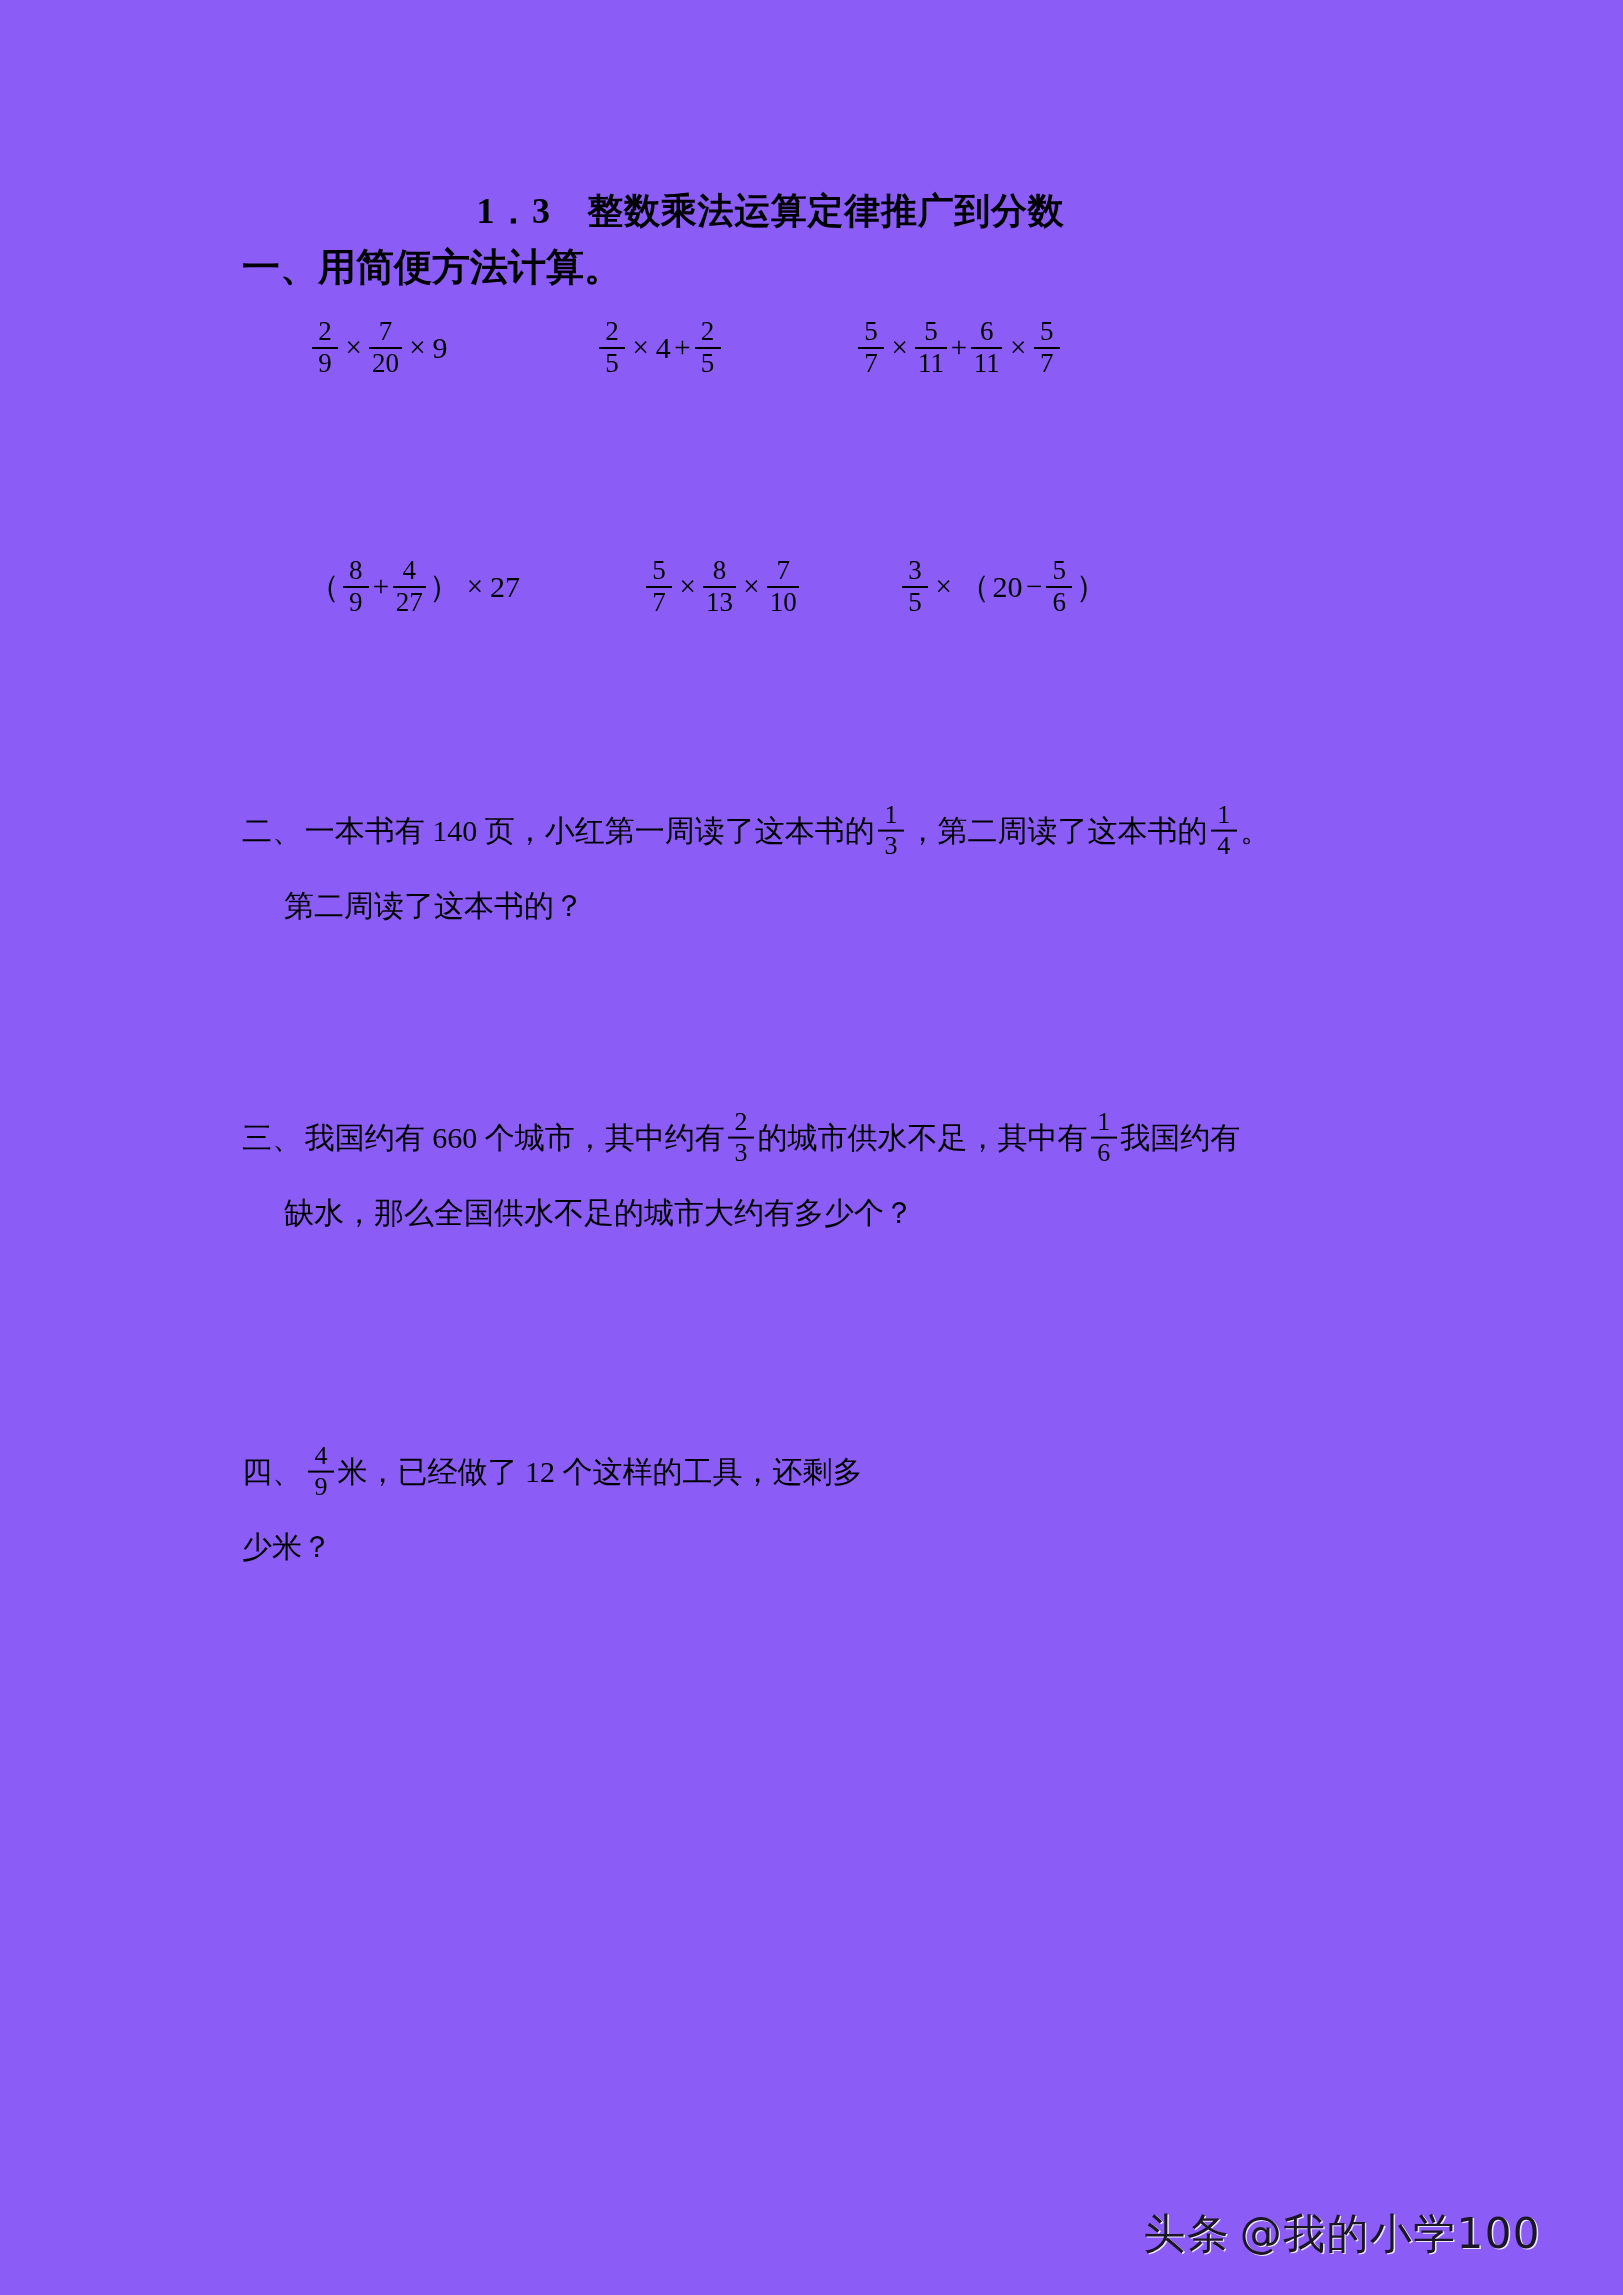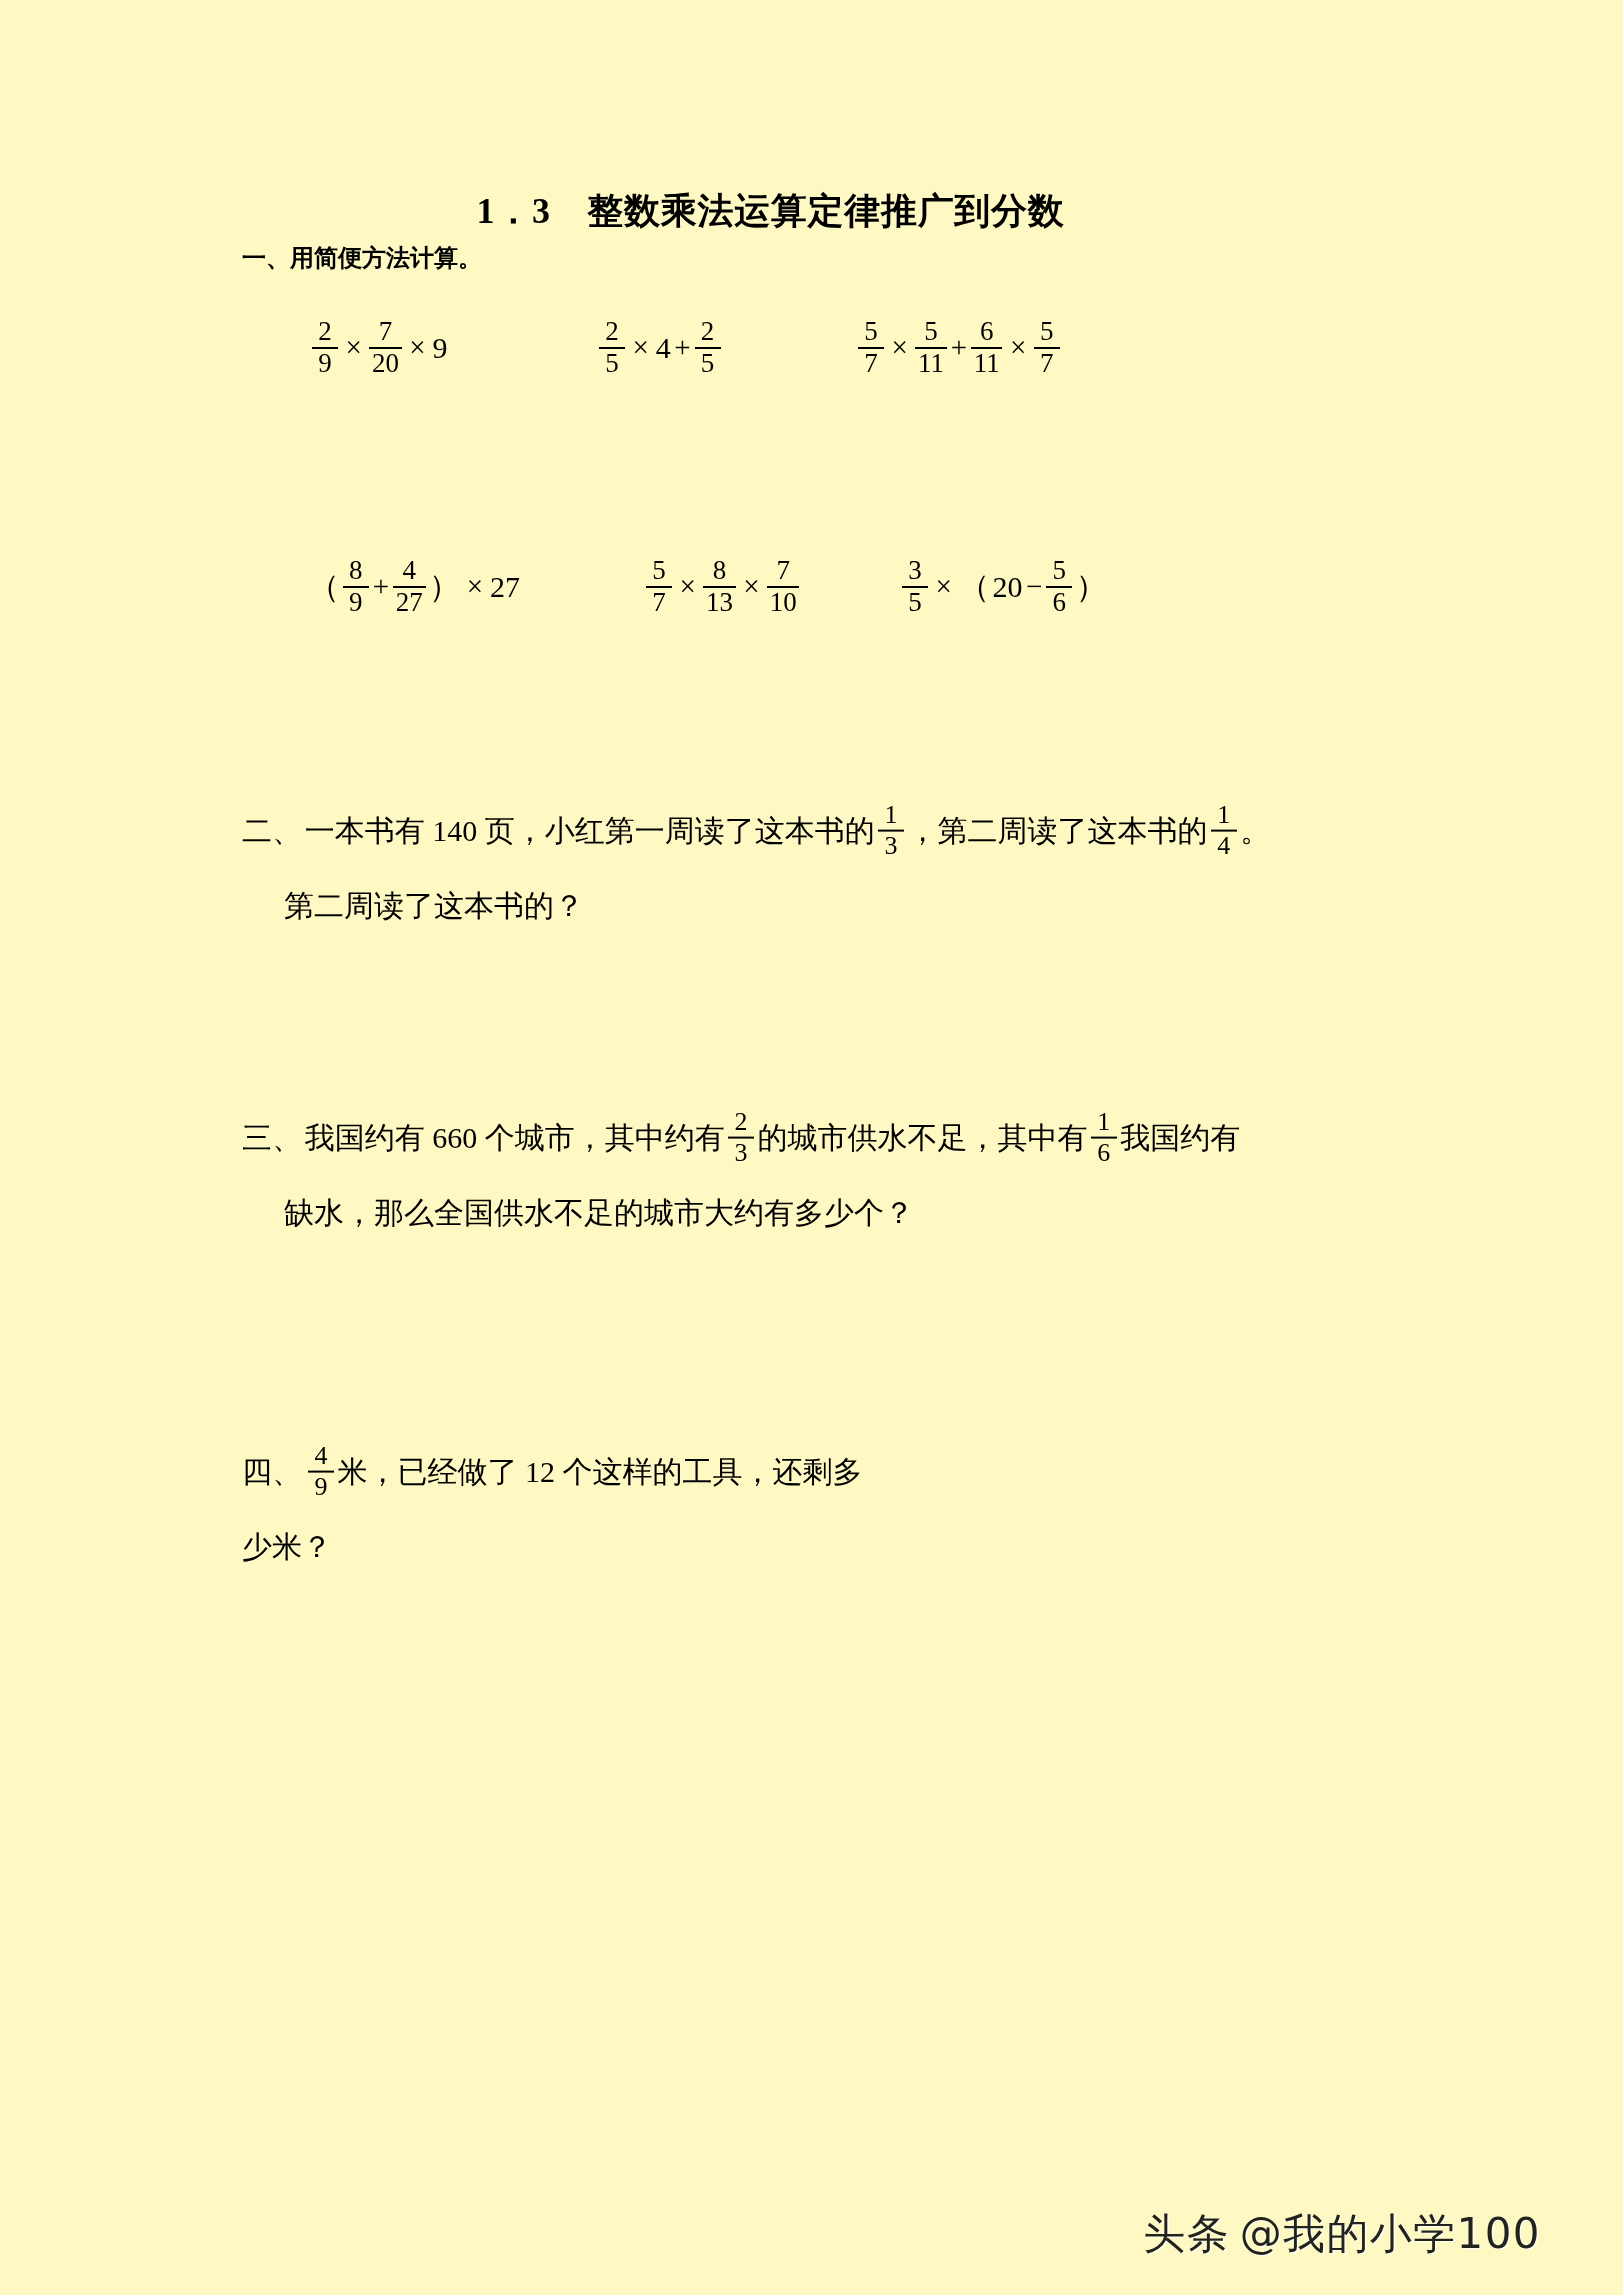--- a/index.html
+++ b/index.html
@@ -8,21 +8,21 @@
     background: #ffffff;
   }
   body {
     font-family: "Liberation Serif", "DejaVu Serif", serif;
     color: #000000;
   }
   #page {
     position: relative;
     width: 1623px;
     height: 2295px;
-    background: #fef9c3;
+    background: #8b5cf6;
     overflow: hidden;
   }
 
   
   .doc-title {
     position: absolute;
     left: 0;
     top: 187px;
     width: 1623px;
     text-align: center;
@@ -31,21 +31,21 @@
     letter-spacing: 0.7px;
     padding-right: 82px;
     box-sizing: border-box;
   }
 
   
   .sec-head {
     position: absolute;
     left: 242px;
     font-weight: bold;
-    font-size: 24px;
+    font-size: 38px;
     white-space: nowrap;
   }
   #sec1-head { top: 242px; }
 
   
   .expr-row {
     position: absolute;
     left: 242px;
     width: 1159px;
     height: 95px;

